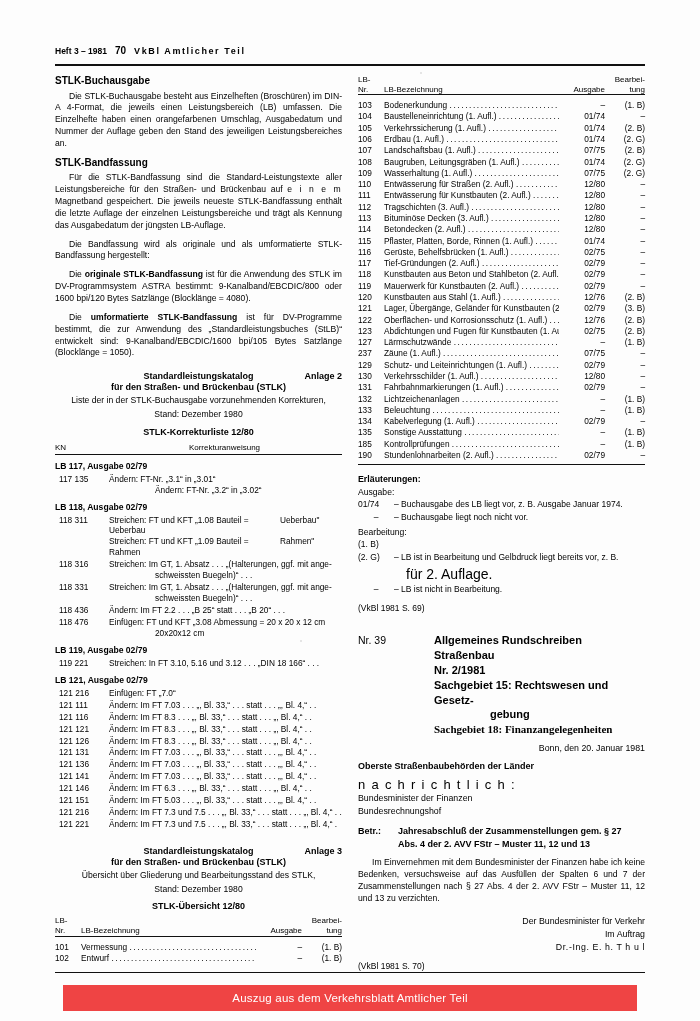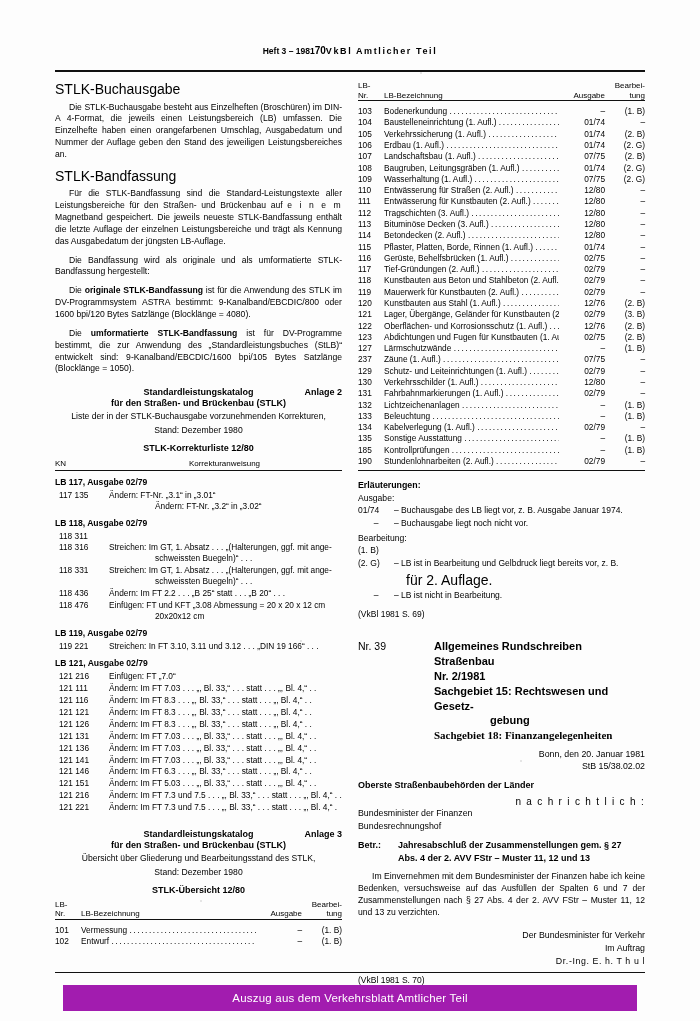--- a/index.html
+++ b/index.html
@@ -11,32 +11,32 @@
   }
   .page{
     position:absolute;left:0;top:0;width:700px;height:1021px;
     background:#fdfdfd;
   }
   .sheet{
     position:absolute;left:55px;top:45px;width:590px;
   }
   
   .runhead{
-    display:flex;align-items:baseline;justify-content:center;
-    font-size:8.5px;font-weight:bold;padding-bottom:14px;
+    display:flex;align-items:baseline;justify-content:flex-start;
+    font-size:8.5px;font-weight:bold;padding-bottom:8px;gap:8px;
   }
   .runhead .folio{font-size:10px;font-weight:bold;}
   .runhead .journal{letter-spacing:1.6px;font-size:9px;font-weight:bold;}
   .rule-head{border-bottom:2px solid #111;margin-bottom:9px;}
 
   
   .cols{display:flex;gap:16px;align-items:flex-start;}
   .col{width:287px;}
 
-  h3.sec{font-size:14px;font-weight:normal;margin:0 0 3px 0;line-height:1.25;}
+  h3.sec{font-size:10px;font-weight:bold;margin:0 0 3px 0;line-height:1.25;}
   p.body{
     font-size:8.6px;line-height:1.38;margin:0 0 7px 0;
     text-align:justify;text-justify:inter-word;
     hyphens:manual;
   }
   p.body.ind{text-indent:14px;}
   .b{font-weight:bold;}
   .sp{letter-spacing:1.4px;}
 
   
@@ -98,21 +98,21 @@
   .notice{margin-top:20px;}
   .notice-head{display:flex;font-size:11px;font-weight:bold;line-height:1.35;gap:36px;}
   .notice-head .no{width:40px;flex:none;font-weight:normal;font-size:10.5px;}
   .notice-head .tt{flex:1;}
   .nh-l2{font-size:11px;font-weight:bold;}
   .nh-l3{font-size:11px;font-weight:bold;padding-left:0;}
   .nh-l4{font-size:11px;font-weight:bold;padding-left:56px;}
   .nh-l5{font-size:11px;font-weight:bold;font-family:Liberation Serif, serif;}
   .place{text-align:right;font-size:8.8px;line-height:1.4;margin-top:5px;}
   .addressee{font-size:9px;font-weight:bold;margin-top:7px;}
-  .nachr{font-size:10px;letter-spacing:1.3px;margin-top:6px;text-align:right;}
+  .nachr{font-size:13px;letter-spacing:1.3px;margin-top:6px;}
   .recv{font-size:8.8px;line-height:1.45;}
   .betr{display:flex;font-size:9px;font-weight:bold;margin-top:7px;line-height:1.4;}
   .betr .k{width:40px;flex:none;}
   .betr .v{flex:1;}
   .sign{text-align:right;font-size:8.8px;line-height:1.5;margin-top:10px;}
   .sign .nm{letter-spacing:0.6px;}
 
   
   .foot-rule{position:absolute;left:55px;top:972px;width:590px;border-top:1.5px solid #111;}
   .banner{
@@ -171,20 +171,30 @@
             <div class="knrow">
               <div class="num">117 135</div>
               <div class="txt">
                 <div>Ändern: FT-Nr. „3.1“ in „3.01“</div>
                 <div style="padding-left: 46px;">Ändern: FT-Nr. „3.2“ in „3.02“</div>
               </div>
             </div>
             <div class="lbgrp">LB 118, Ausgabe 02/79</div>
             <div class="knrow">
               <div class="num">118 311</div>
+              <div class="txt">
+                <div class="colhang">
+                  <div class="l">Streichen: FT und KFT „1.08 Bauteil = Ueberbau</div>
+                  <div class="r">Ueberbau"</div>
+                </div>
+                <div class="colhang">
+                  <div class="l">Streichen: FT und KFT „1.09 Bauteil = Rahmen</div>
+                  <div class="r">Rahmen"</div>
+                </div>
+              </div>
             </div>
             <div class="knrow">
               <div class="num">118 316</div>
               <div class="txt">
                 <div>Streichen: Im GT, 1. Absatz . . . „(Halterungen, ggf. mit ange-</div>
                 <div style="padding-left: 46px;">schweissten Buegeln)“ . . .</div>
               </div>
             </div>
             <div class="knrow">
               <div class="num">118 331</div>
@@ -203,21 +213,21 @@
               <div class="num">118 476</div>
               <div class="txt">
                 <div>Einfügen: FT und KFT „3.08 Abmessung = 20 x 20 x 12 cm</div>
                 <div style="padding-left: 46px;">20x20x12 cm</div>
               </div>
             </div>
             <div class="lbgrp">LB 119, Ausgabe 02/79</div>
             <div class="knrow">
               <div class="num">119 221</div>
               <div class="txt">
-                <div>Streichen: In FT 3.10, 3.11 und 3.12 . . . „DIN 19 166“ . . .</div>
+                <div>Streichen: In FT 3.10, 5.16 und 3.12 . . . „DIN 18 166“ . . .</div>
               </div>
             </div>
             <div class="lbgrp">LB 121, Ausgabe 02/79</div>
             <div class="knrow">
               <div class="num">121 216</div>
               <div class="txt">
                 <div>Einfügen: FT „7.0“</div>
               </div>
             </div>
             <div class="knrow">
@@ -587,21 +597,20 @@
             <div class="tt">
               <div>Allgemeines Rundschreiben Straßenbau</div>
               <div class="nh-l2">Nr. 2/1981</div>
               <div class="nh-l3">Sachgebiet 15: Rechtswesen und Gesetz-</div>
               <div class="nh-l4">gebung</div>
               <div class="nh-l5">Sachgebiet 18: Finanzangelegenheiten</div>
             </div>
           </div>
           <div class="place">
             <div>Bonn, den 20. Januar 1981</div>
-            <div>StB 15/38.02.02</div>
           </div>
           <div class="addressee">Oberste Straßenbaubehörden der Länder</div>
           <div class="nachr">n a c h r i c h t l i c h :</div>
           <div id="recipients">
               <div class="recv">Bundesminister der Finanzen</div>
               <div class="recv">Bundesrechnungshof</div>
             </div>
           <div class="betr">
             <div class="k">Betr.:</div>
             <div class="v">
@@ -616,20 +625,20 @@
             <div class="nm">Dr.-Ing. E. h.  T h u l</div>
           </div>
           <div class="src">(VkBl 1981 S. 70)</div>
         </div>
 
       </div>
     </div>
   </div>
 
   <div class="foot-rule"></div>
-  <div class="banner" style="background: #a21caf;">Auszug aus dem Verkehrsblatt Amtlicher Teil</div>
+  <div class="banner" style="background: #ef4444;">Auszug aus dem Verkehrsblatt Amtlicher Teil</div>
 
   <div class="speck" style="left:120px;top:132px;width:2px;height:2px;"></div>
   <div class="speck" style="left:420px;top:72px;width:2px;height:2px;"></div>
   <div class="speck" style="left:300px;top:640px;width:2px;height:2px;"></div>
   <div class="speck" style="left:520px;top:760px;width:2px;height:2px;"></div>
   <div class="speck" style="left:200px;top:900px;width:2px;height:2px;"></div>
 </div>
 
 </body></html>

